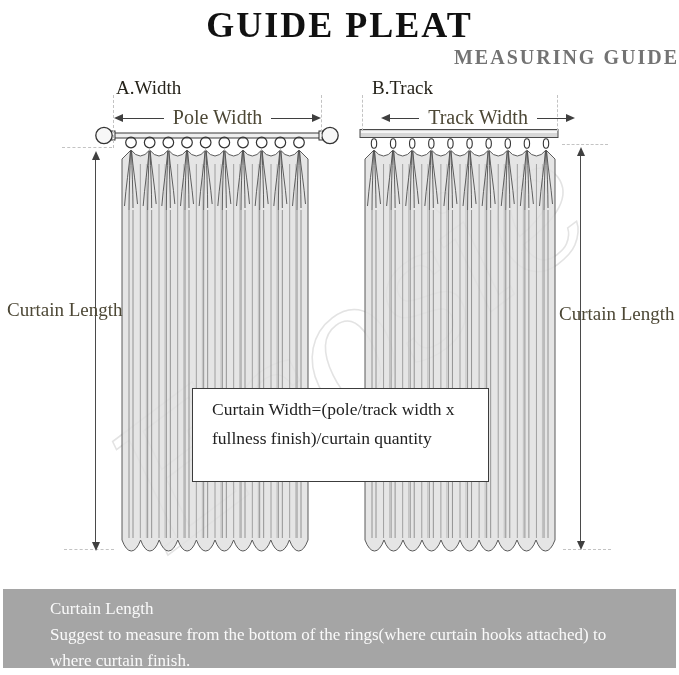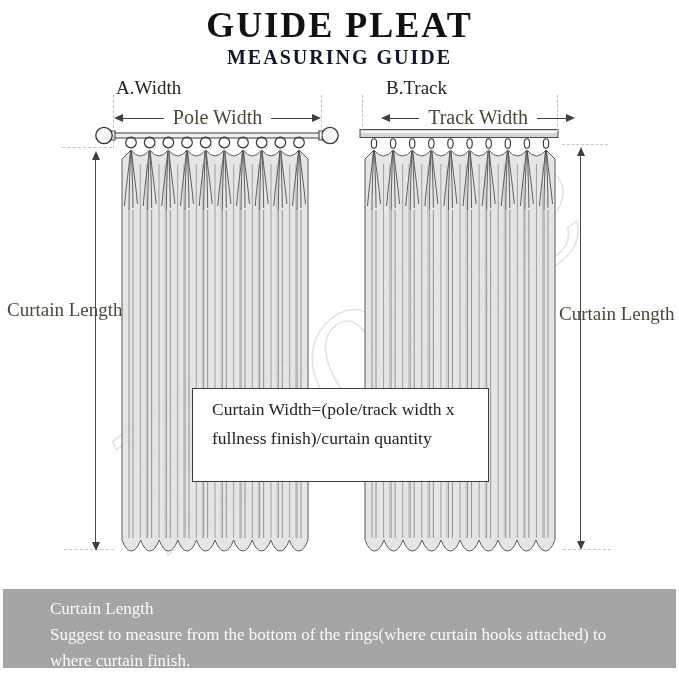--- a/index.html
+++ b/index.html
@@ -6,26 +6,26 @@
   #stage{
     position:relative;width:679px;height:675px;background:#ffffff;overflow:hidden;
     font-family:"Liberation Serif","DejaVu Serif",serif;color:#1c1c1c;
   }
   
   .title{
     position:absolute;top:4px;left:0;width:100%;text-align:center;
     font-size:36px;font-weight:bold;letter-spacing:2px;color:#111;z-index:6;
   }
   .subtitle{
-    position:absolute;top:46px;left:0;width:100%;text-align:center;
-    font-size:20px;font-weight:bold;letter-spacing:2px;color:#0f172a;z-index:6;
+    position:absolute;top:46px;left:0;width:100%;text-align:right;
+    font-size:20px;font-weight:bold;letter-spacing:2px;color:#737373;z-index:6;
   }
   .diagram-label{position:absolute;font-size:19px;color:#26231a;z-index:6;}
   #label-a{left:116px;top:77px;}
-  #label-b{left:386px;top:77px;}
+  #label-b{left:372px;top:77px;}
 
   
   .watermark{
     position:absolute;left:-30px;top:245px;width:760px;text-align:center;
     font-size:170px;font-style:italic;font-family:"DejaVu Serif",serif;
     transform:rotate(-37deg);transform-origin:50% 50%;
     color:transparent;-webkit-text-stroke:1.5px #e3e3e3;
     letter-spacing:-4px;z-index:1;pointer-events:none;white-space:nowrap;
   }
 

